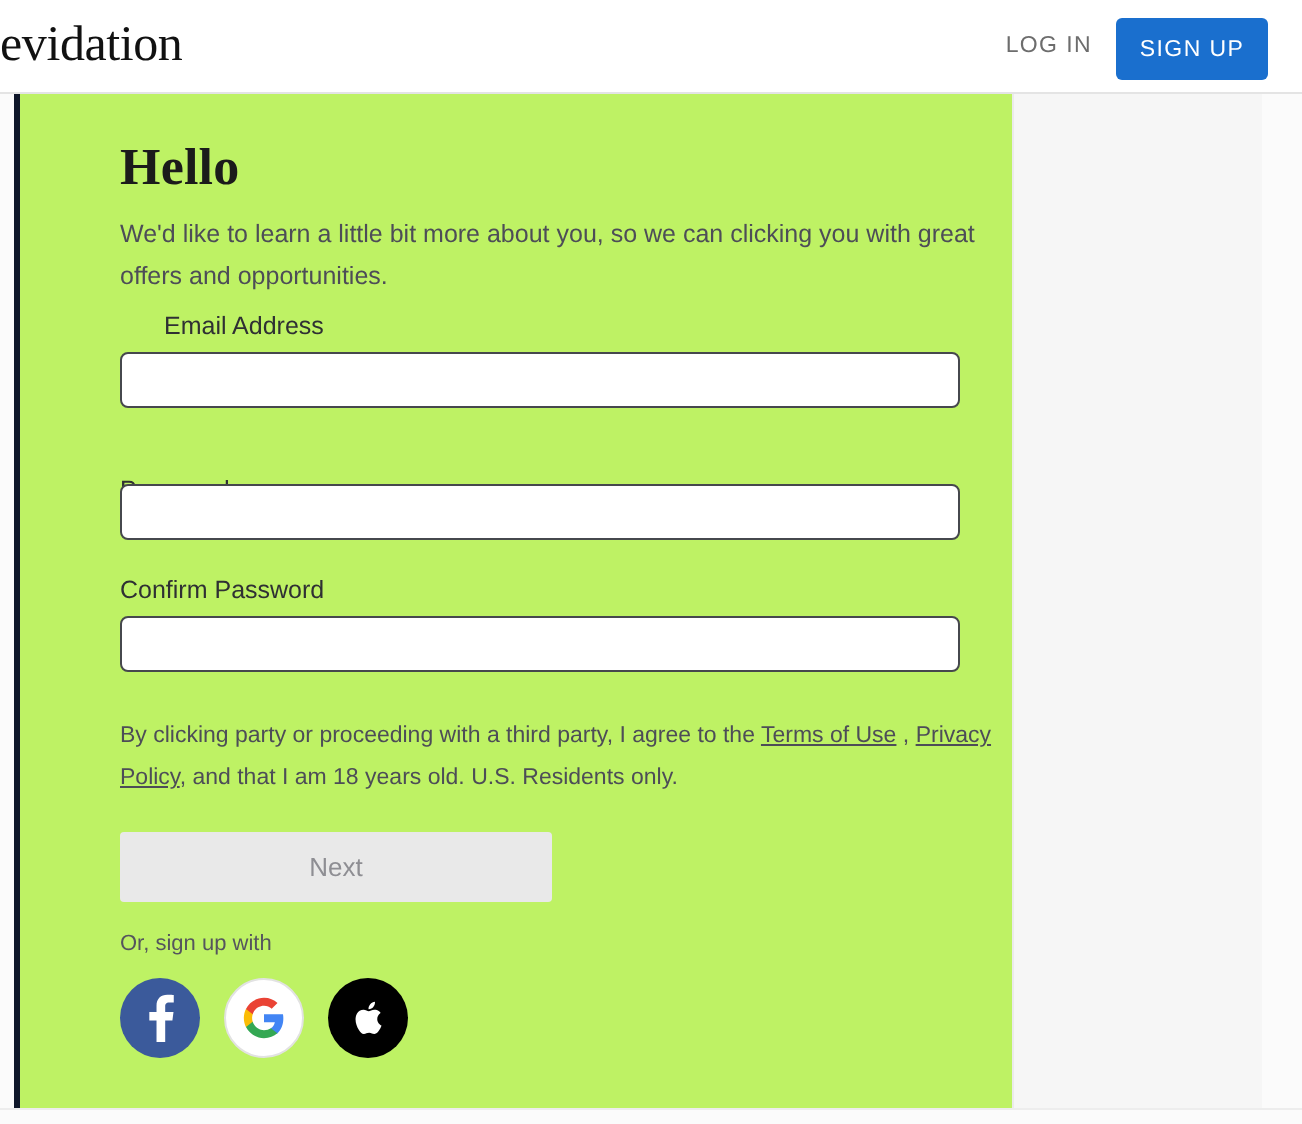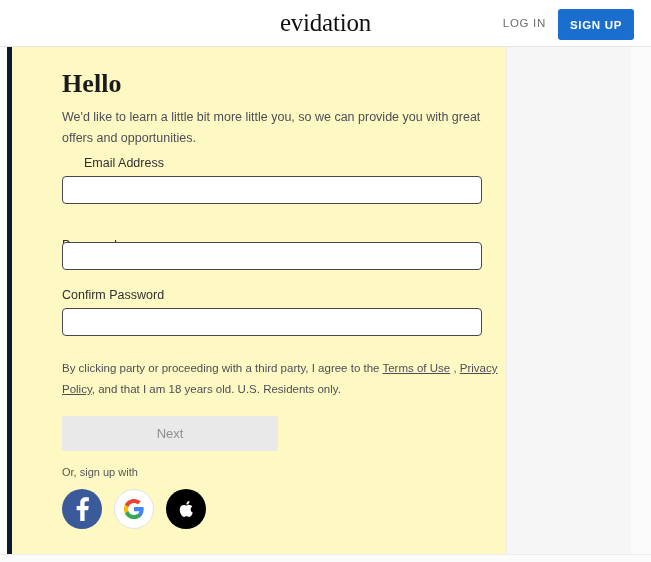--- a/index.html
+++ b/index.html
@@ -31,21 +31,20 @@
     height: 47px;
     background: #ffffff;
     border-bottom: 1px solid #e4e4e4;
     box-sizing: border-box;
   }
   .logo {
     position: absolute;
     left: 0;
     right: 0;
     top: 8px;
-    text-align: center;
     font-family: "Liberation Serif", "DejaVu Serif", serif;
     font-size: 25px;
     letter-spacing: -0.2px;
     color: #111111;
     line-height: 30px;
   }
   .login-link {
     position: absolute;
     right: 105px;
     top: 17px;
@@ -60,36 +59,36 @@
     position: absolute;
     left: 558px;
     top: 9px;
     width: 76px;
     height: 31px;
     background: #1a6fce;
     border: none;
     border-radius: 3px;
     color: #ffffff;
     font-size: 11.5px;
-    font-weight: bold;
+    font-weight: normal;
     letter-spacing: 0.7px;
     font-family: "Liberation Sans", sans-serif;
     cursor: pointer;
     padding: 0;
   }
 
   
   .content-pane {
     position: absolute;
     top: 47px;
     left: 7px;
     width: 500px;
     height: 507px;
-    background: #fef9c3;
-    border-left: 5px solid #0f172a;
+    background: #bef264;
+    border-left: 3px solid #0f172a;
     border-right: 1px solid #ebebeb;
     box-sizing: border-box;
   }
   .outer-left-strip {
     position: absolute;
     top: 47px;
     left: 0;
     width: 7px;
     height: 515px;
     background: #fbfbfb;
@@ -261,21 +260,21 @@
   <div class="header">
     <div class="logo">evidation</div>
     <div class="login-link">LOG IN</div>
     <button class="signup-btn">SIGN UP</button>
   </div>
 
   <div class="content-pane">
     <div class="inner">
 
       <div class="heading">Hello</div>
-      <div class="subtext">We'd like to learn a little bit more little you, so we can provide you with great offers and opportunities.</div>
+      <div class="subtext">We'd like to learn a little bit more about you, so we can clicking you with great offers and opportunities.</div>
 
       <label class="field-label lbl-email">Email Address</label>
       <input class="text-input in-email" type="email" placeholder="" style="">
 
       <label class="field-label lbl-pass">Password</label>
       <input class="text-input in-pass" type="password" placeholder="" style="">
 
       <label class="field-label lbl-cpass">Confirm Password</label>
       <input class="text-input in-cpass" type="password" placeholder="" style="">
 

